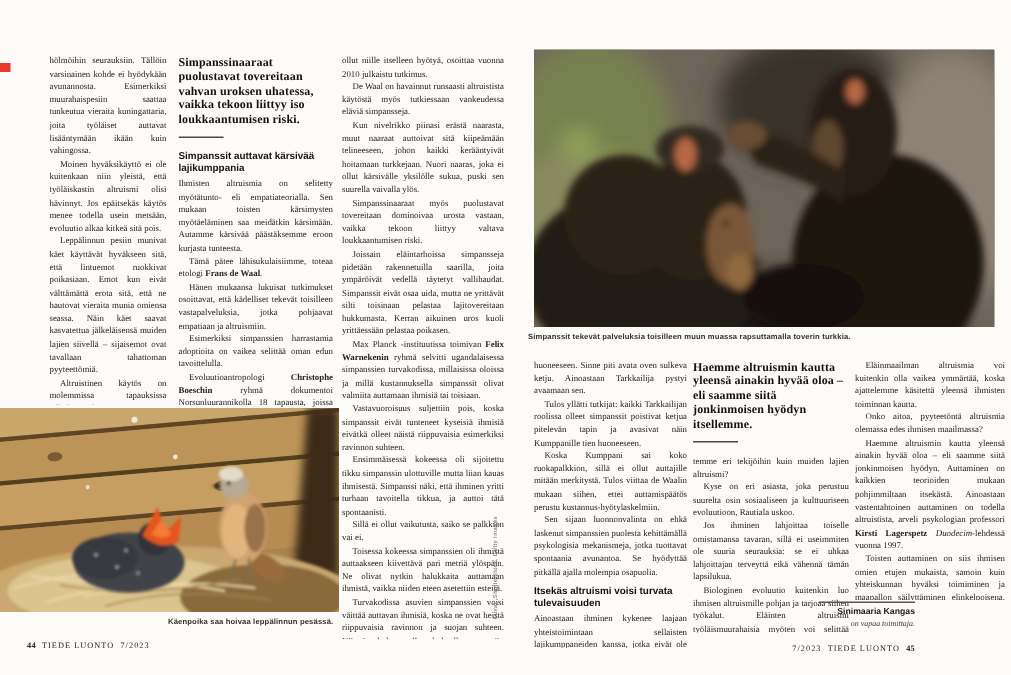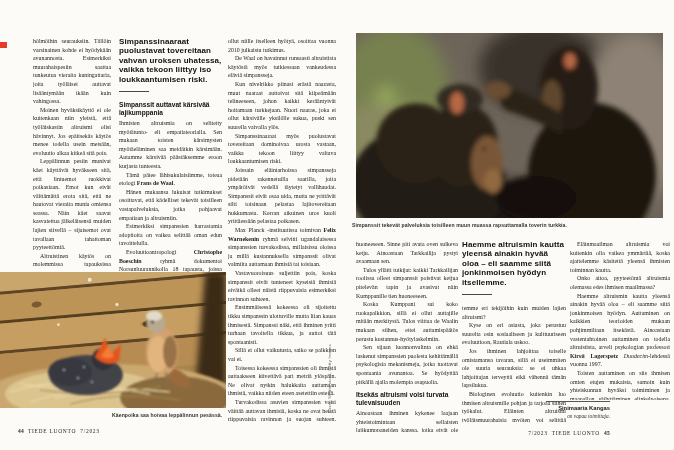--- a/index.html
+++ b/index.html
@@ -11,21 +11,21 @@
   .page{position:absolute;top:0;bottom:0;}
   .col{
     position:absolute;overflow:hidden;text-align:justify;
     font-size:5.9px;line-height:8.6px;color:#262220;
   }
   .col p.body{margin:0;}
   .col p.ind{text-indent:7px;}
   .b{font-weight:700;}
   .i{font-style:italic;}
   .pullquote{
-    font-family:Liberation Sans, sans-serif;font-weight:700;
+    font-family:Liberation Serif, serif;font-weight:700;
     font-size:8px;line-height:9.4px;text-align:left;color:#14110f;
     margin:0 0 2px 0;letter-spacing:0.1px;
   }
   .rule{width:30px;border-top:1px solid #4a4745;margin:7px 0 9px 0;}
   .colhead{
     font-family:"Liberation Sans", sans-serif;font-weight:700;
     font-size:6.6px;line-height:8px;text-align:left;color:#14110f;
     margin:5px 0 2px 0;
   }
   .photo{position:absolute;overflow:hidden;background:#777;}

